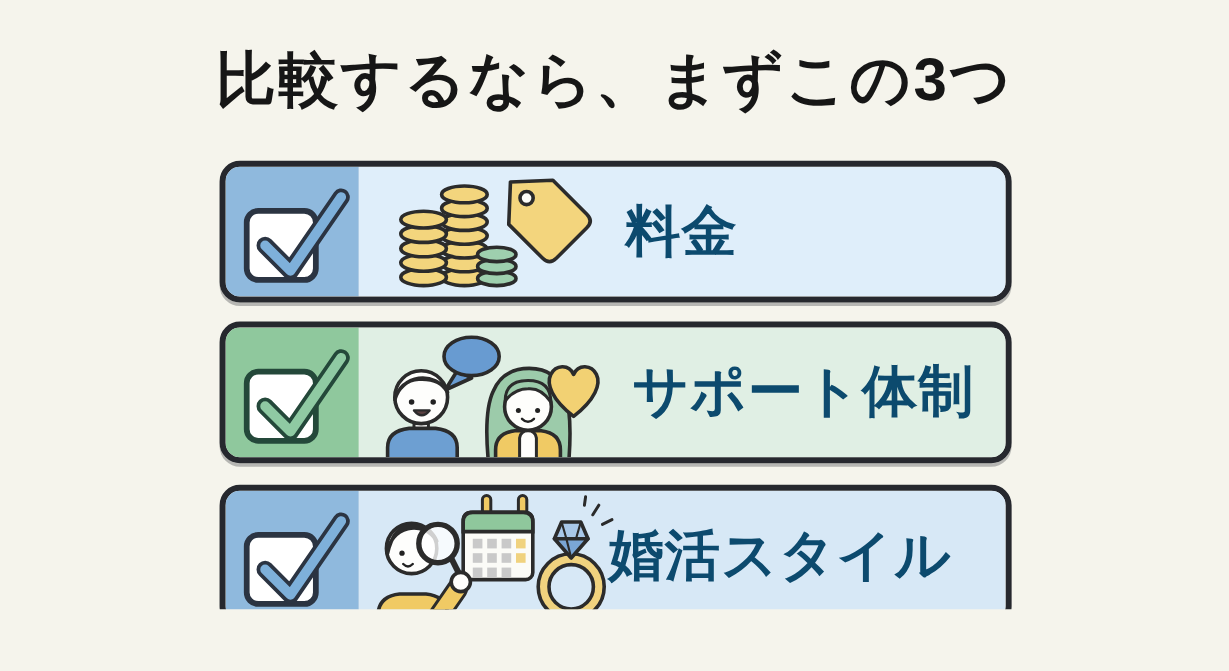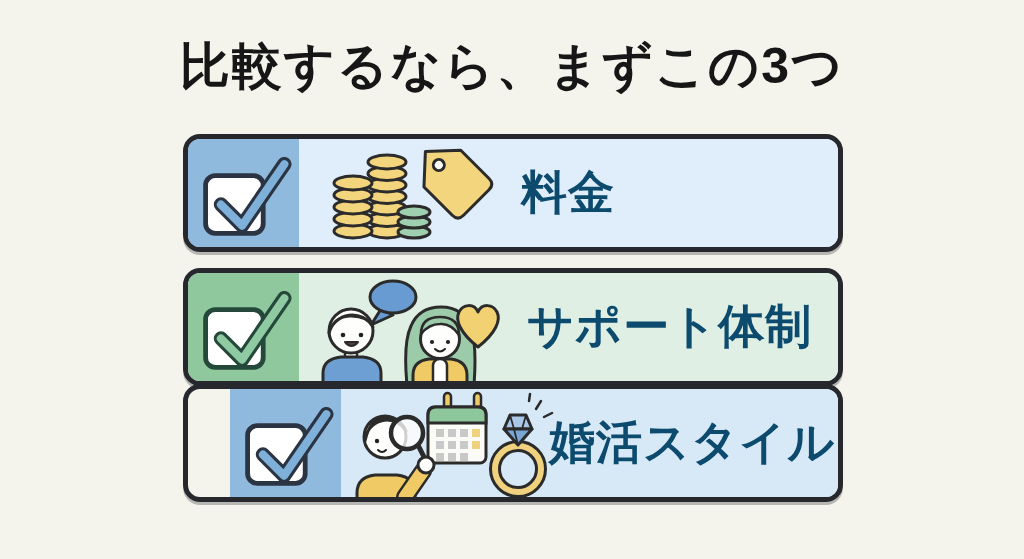--- a/index.html
+++ b/index.html
@@ -5,21 +5,21 @@
   html,body{margin:0;padding:0;}
   body{background:#f5f4ec;font-family:"Liberation Sans","DejaVu Sans",sans-serif;}
   .canvas{position:relative;width:1024px;height:508px;background:#f5f4ec;overflow:hidden;}
   .title{position:absolute;top:36px;left:0;width:100%;text-align:center;
          font-size:50px;font-weight:800;color:#161616;letter-spacing:2px;line-height:1.2;}
   .row{position:absolute;left:183px;width:660px;height:118px;box-sizing:border-box;
        border:5px solid #26282e;border-radius:17px;overflow:hidden;display:flex;
        box-shadow:0 3px 0 rgba(38,40,46,0.30);}
   .row1{top:134px;}
   .row2{top:268px;}
-  .row3{top:384px;padding-left:42px;}
+  .row3{top:404px;}
   .check-panel{width:111px;flex:none;display:flex;align-items:center;justify-content:center;}
   .blue .check-panel{background:#8fb9dd;}
   .green .check-panel{background:#8fc89d;}
   .content{flex:1;position:relative;}
   .row1 .content{background:#dfeefa;}
   .row2 .content{background:#e0efe4;}
   .row3 .content{background:#d7e8f6;}
   .illus{position:absolute;}
   .illus-1{left:22px;top:50%;transform:translateY(-50%);}
   .illus-2{left:2px;bottom:0;}

